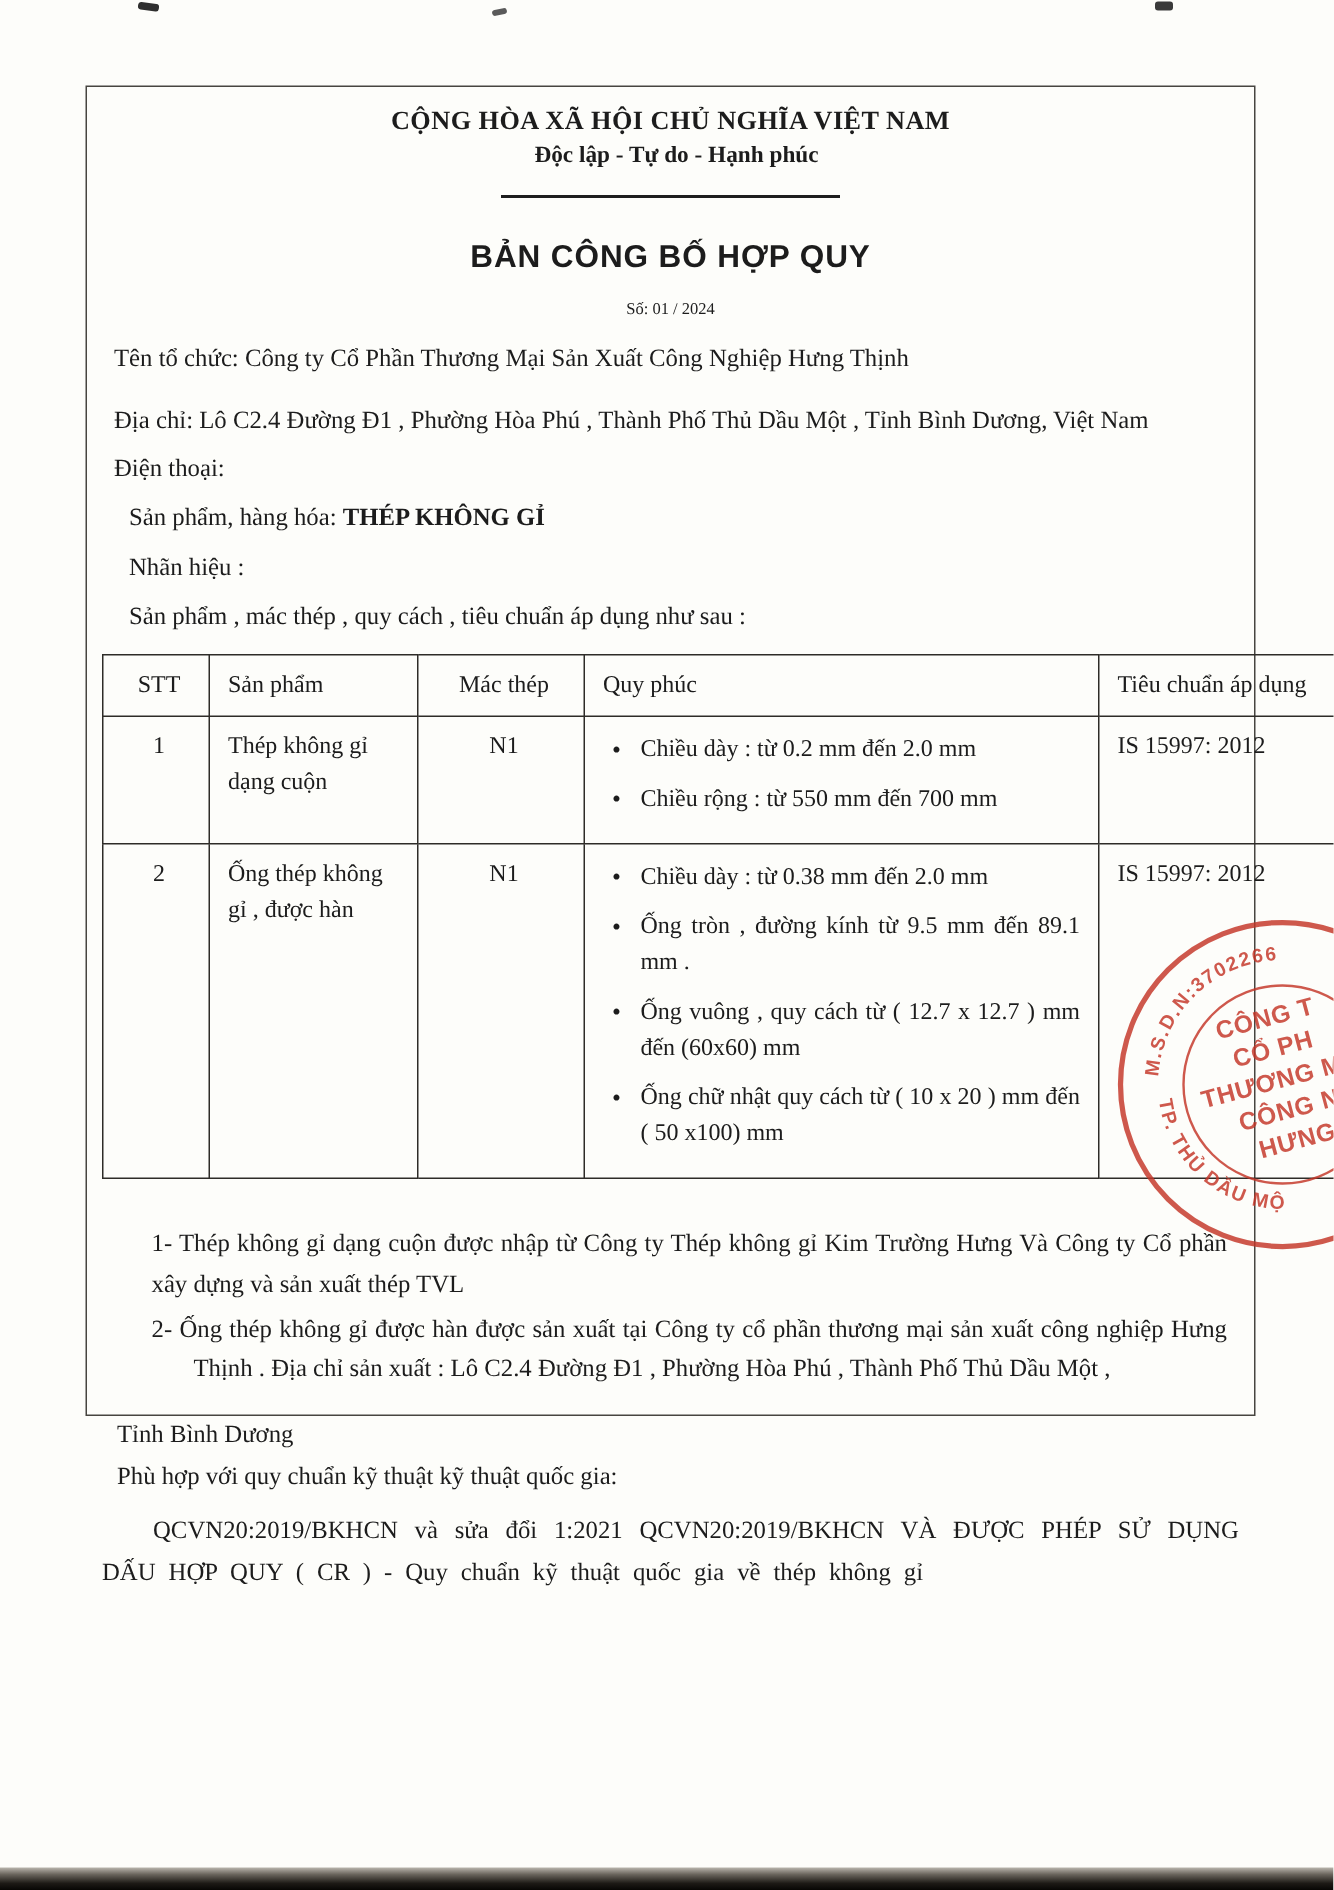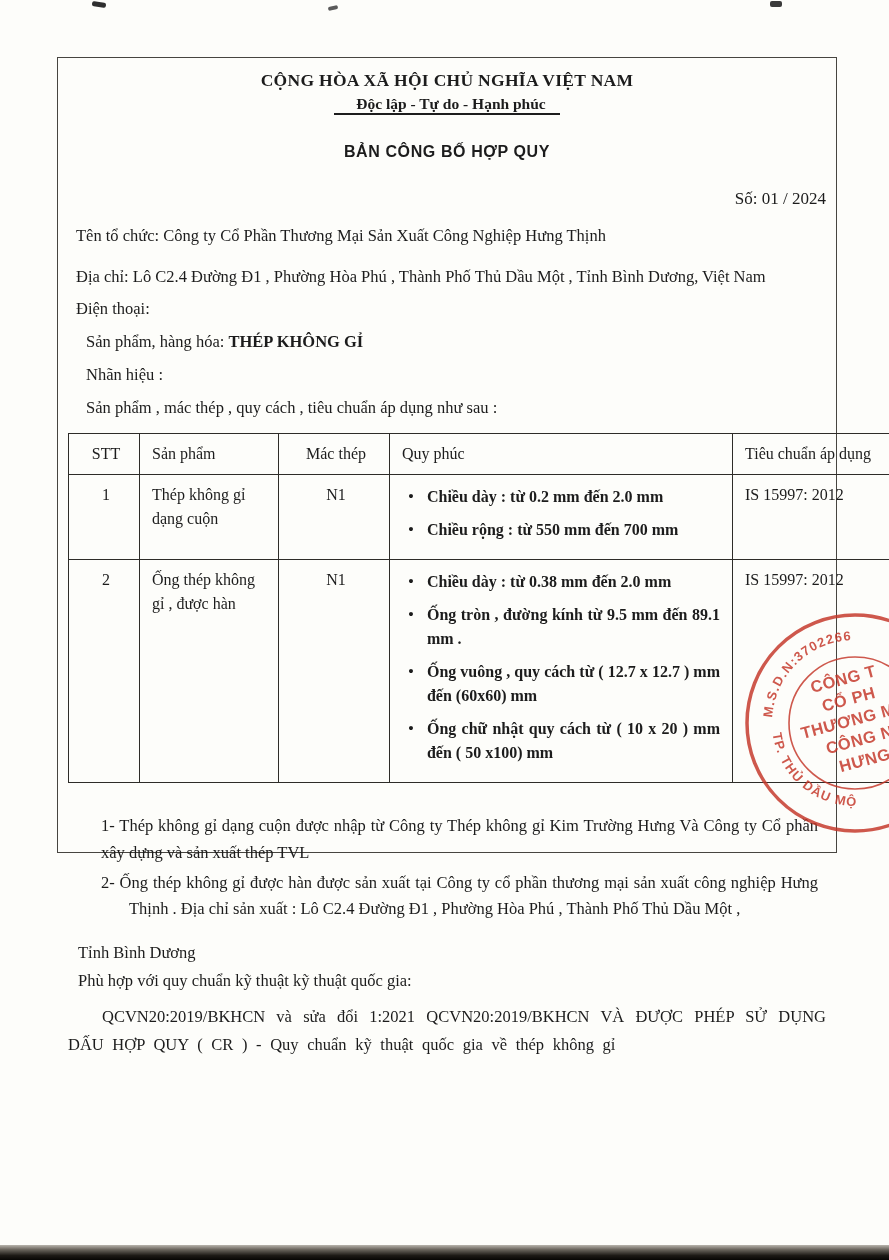--- a/index.html
+++ b/index.html
@@ -11,37 +11,37 @@
     font-family:"Liberation Serif", serif;
     color:#1c1c1c;
   }
   .artifact { position:absolute; background:#2f2f2f; border-radius:2px; }
   .a1 { left:92px;  top:2px; width:14px; height:5px; transform:rotate(8deg); }
   .a2 { left:328px; top:6px; width:10px; height:4px; background:#5a5a5a; transform:rotate(-12deg); }
   .a3 { left:770px; top:1px; width:12px; height:6px; background:#3a3a3a; }
 
   .content {
     position:absolute; left:57px; top:57px;
-    width:780px; height:796px;
+    width:780px; height:887px;
     box-sizing:border-box;
     border:1.5px solid #474540;
     padding:12px 10px 0 10px;
   }
 
   .gov1 { text-align:center; font-weight:bold; font-size:17.5px; letter-spacing:.3px; }
   .gov2-wrap { text-align:center; margin-top:4px; }
   .gov2 {
     display:inline-block; font-weight:bold; font-size:15.5px;
-    border-bottom:2px solid #1d1d1d; padding:0 14px 0 22px;
+    border-bottom:2px solid #1d1d1d; padding:0 14px 17px 22px;
   }
   .title {
-    text-align:center; font-weight:bold; font-size:16px; letter-spacing:.6px;
+    text-align:center; font-weight:bold; font-size:21px; letter-spacing:.6px;
     margin-top:28px; font-family:"Liberation Sans", sans-serif;
   }
-  .doc-num { text-align:right; font-size:17px; margin-top:28px; }
+  .doc-num { text-align:center; font-size:11px; margin-top:16px; }
 
   .para { font-size:16.5px; line-height:1.62; margin:6px 0 0 8px; text-align:justify; padding-right:6px; }
   .para.first { margin-top:14px; }
   .para.indent { margin-left:18px; }
   .bold { font-weight:bold; }
 
   table.spec {
     border-collapse:collapse; margin-top:12px; width:758px;
     font-size:16px; table-layout:fixed;
   }
@@ -53,21 +53,21 @@
   .c-stt { width:50px;  text-align:center !important; }
   .c-sp  { width:118px; text-align:justify; }
   .c-mt  { width:90px;  text-align:center !important; }
   .c-qc  { width:322px; }
   .c-tc  { width:178px; }
   table.spec th { height:24px; vertical-align:middle; }
   table.spec td.c-qc { padding-left:18px; }
   ul.qc-list { list-style:none; margin:2px 0 0 0; padding:0; }
   ul.qc-list li { display:flex; gap:13px; margin-bottom:9px; }
   ul.qc-list .blt { font-size:17px; line-height:1.4; }
-  ul.qc-list .qc-text { flex:1; text-align:justify; padding-right:4px;font-weight:bold; }
+  ul.qc-list .qc-text { flex:1; text-align:justify; padding-right:4px; }
 
   .note { font-size:16.5px; line-height:1.6; margin:4px 8px 0 33px; text-align:justify; }
   .note.first { margin-top:30px;margin-left:33px; }
   .note.hang { padding-left:28px; text-indent:-28px; }
   .province { font-size:16.5px; margin:20px 0 0 10px; }
   .conf     { font-size:16.5px; margin:8px 0 12px 10px; }
   .qcvn     { font-size:16.5px; line-height:1.7; margin:8px 0 0 0; text-align:justify;
               text-indent:34px; word-spacing:4.5px; }
 
   .stamp {

